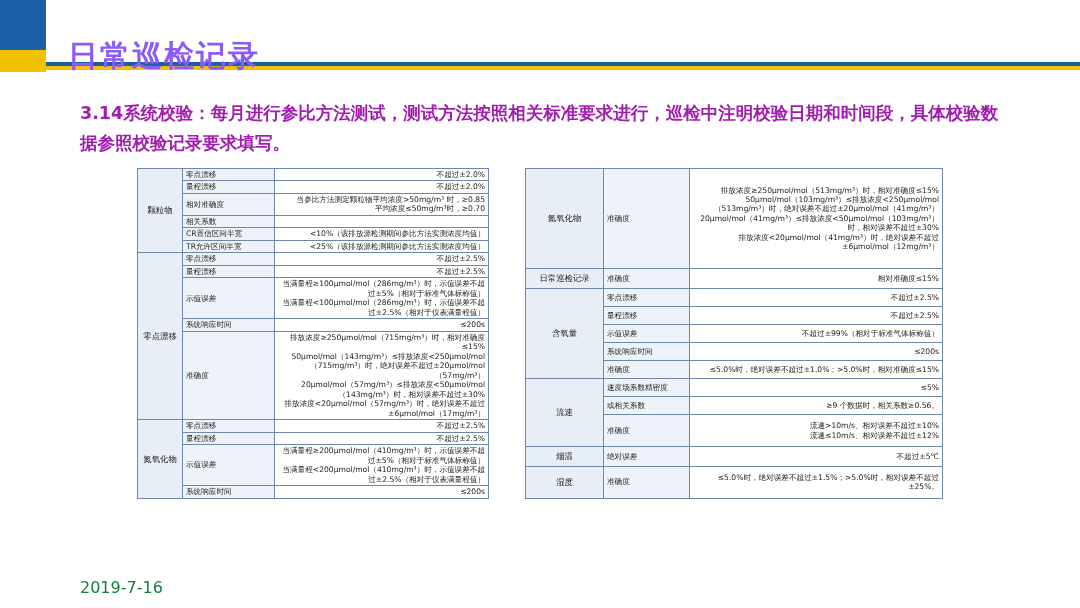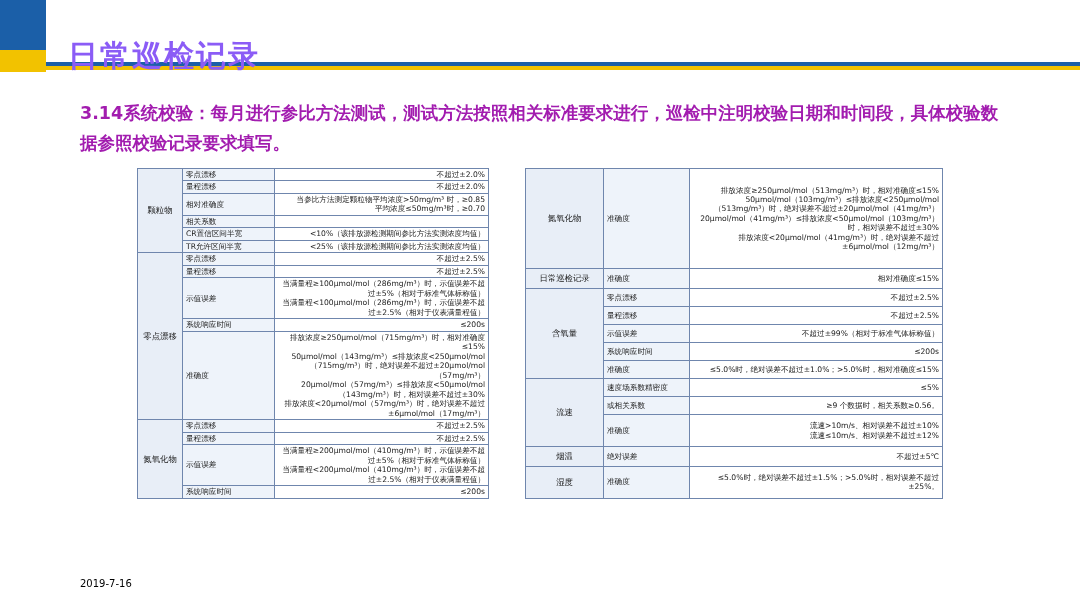--- a/index.html
+++ b/index.html
@@ -67,21 +67,21 @@
   }
   td.sub {
     width:92px; background:#eef3fa; font-size:7.6px;
   }
   table.right td.cat { width:78px; }
   table.right td.sub { width:86px; }
   td.val { text-align:right; }
   
   .date {
     position:absolute; left:80px; top:578px;
-    font-size:10px; color:#000000;
+    font-size:16px; color:#15803d;
     font-family:"DejaVu Sans", sans-serif;
   }
 </style>
 </head>
 <body>
 
 <div class="corner-blue"></div>
 <div class="corner-yellow"></div>
 <div class="rule-blue"></div>
 <div class="rule-yellow"></div>

